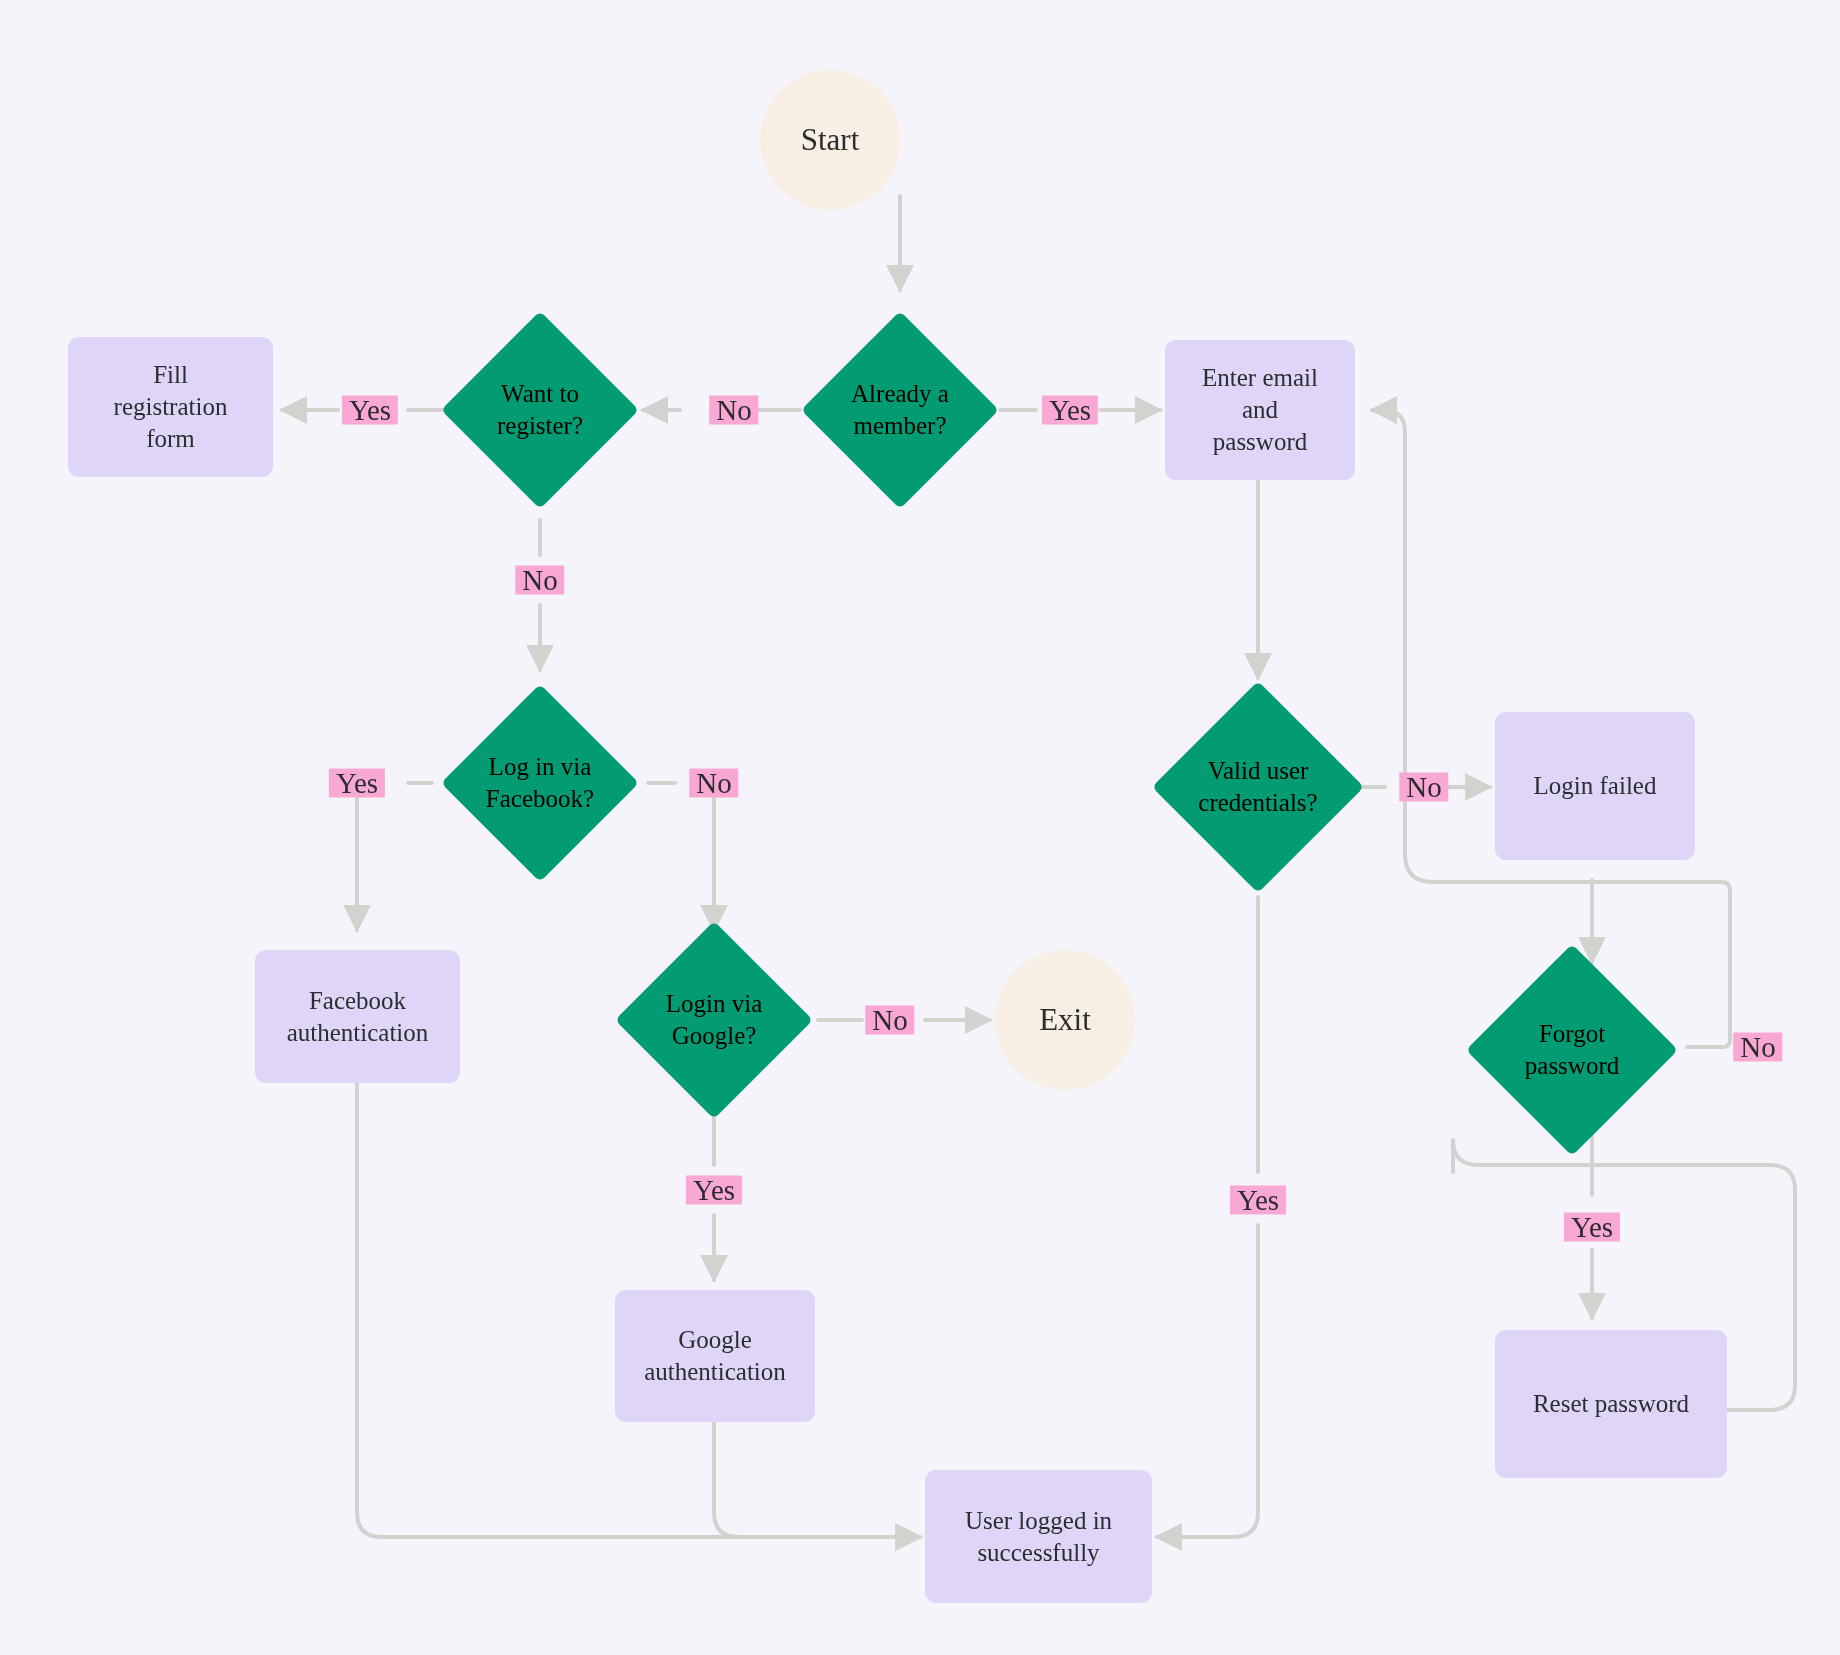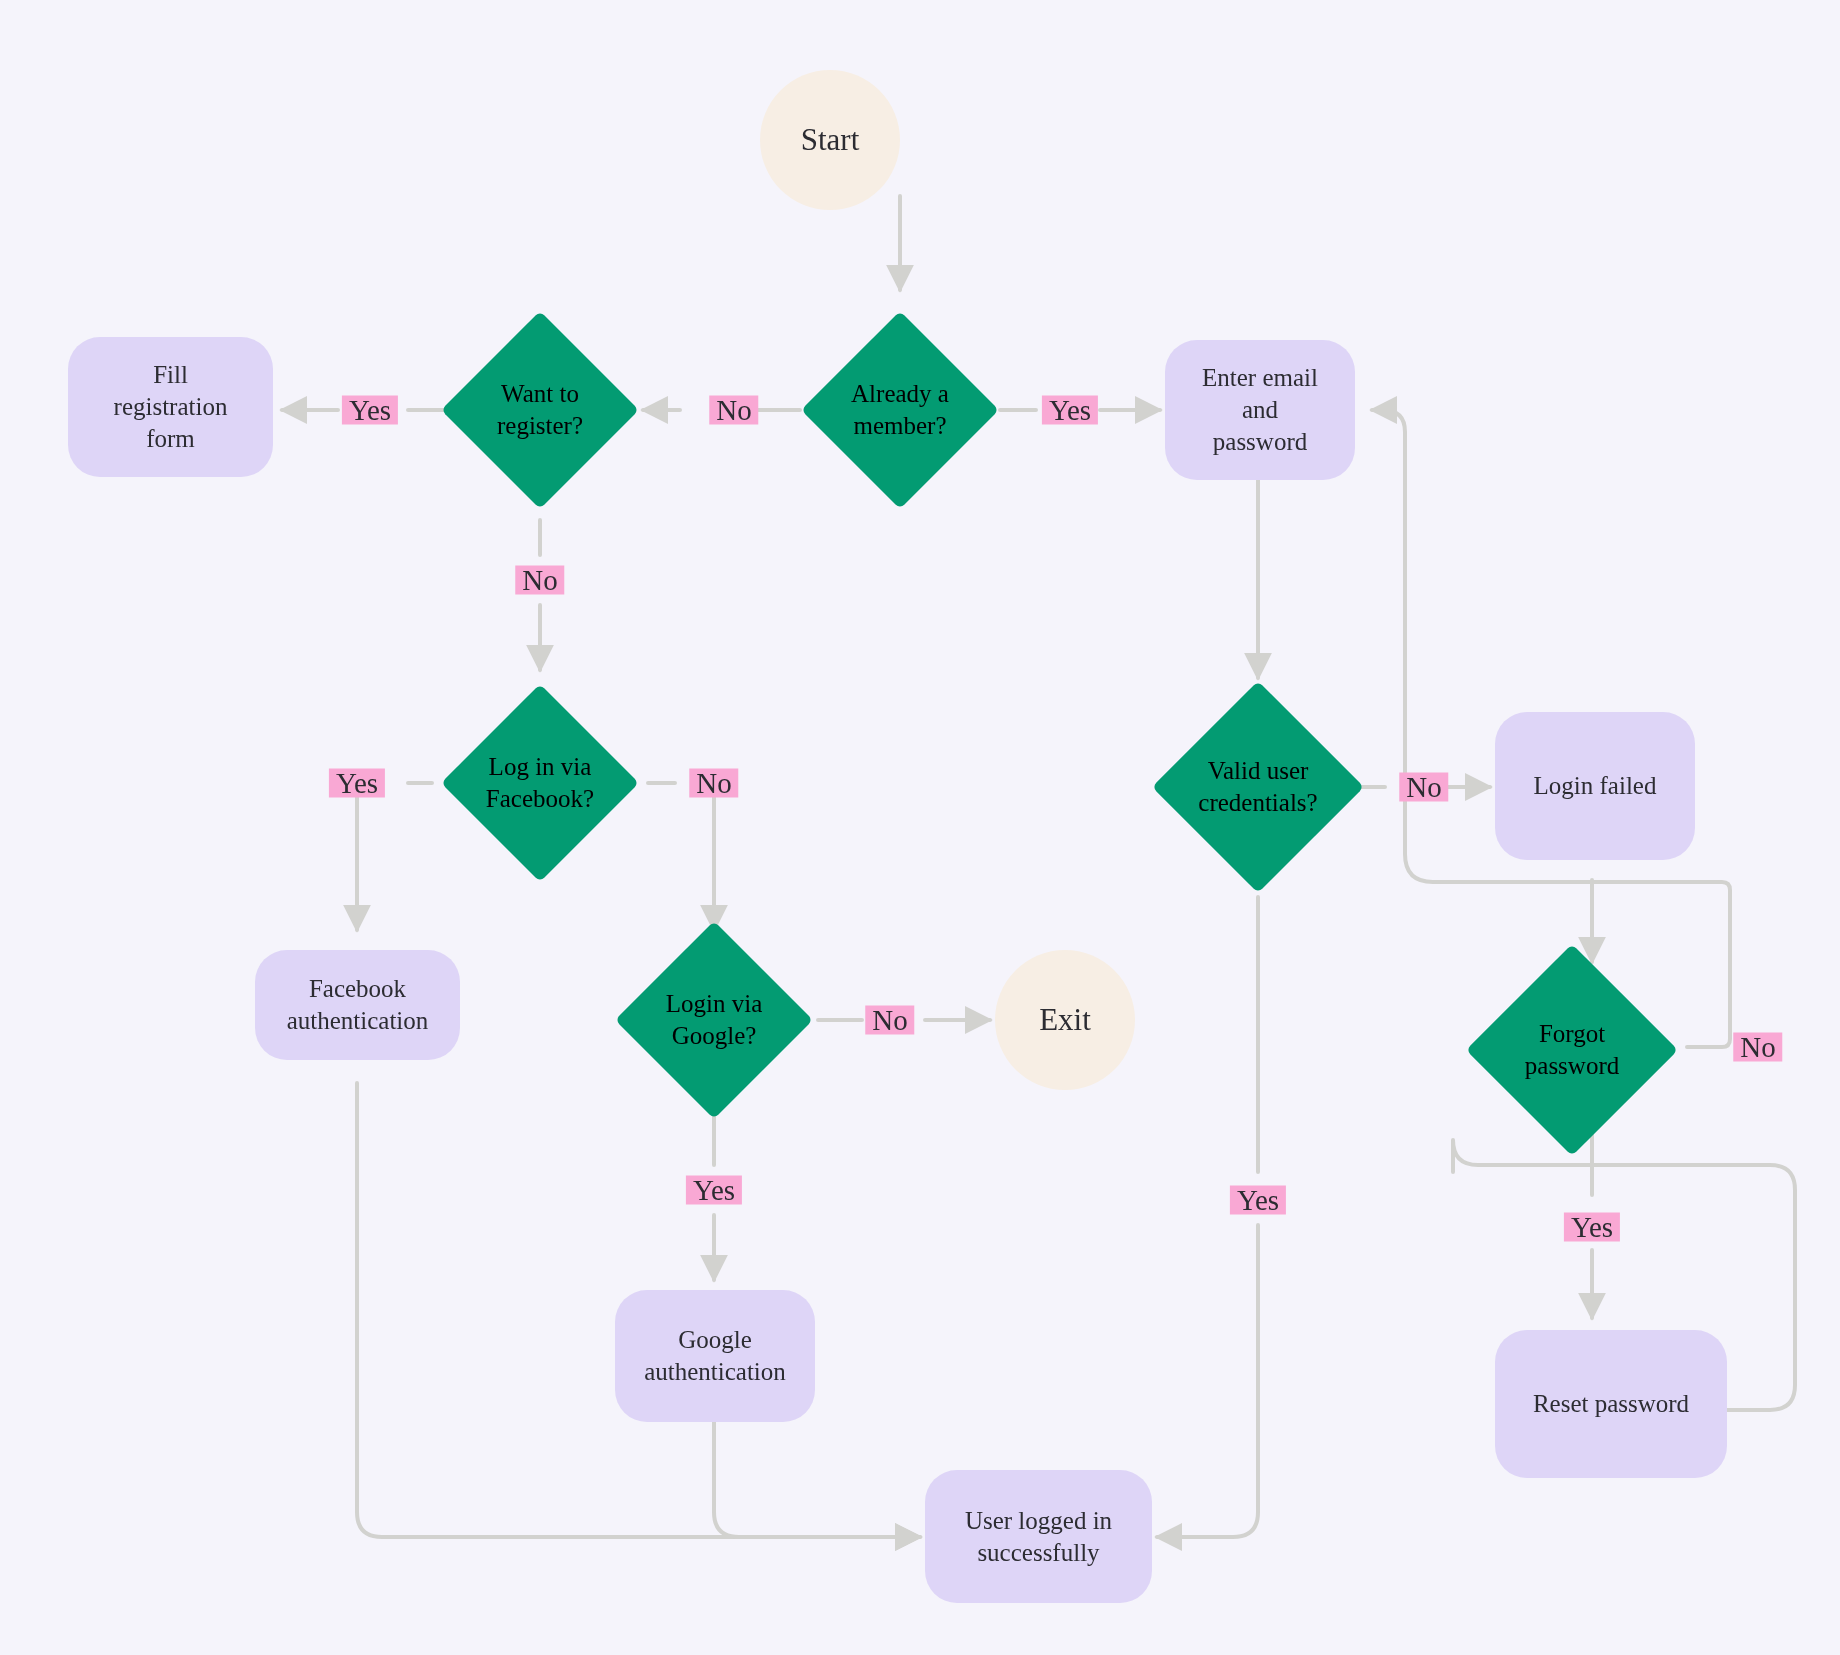--- a/index.html
+++ b/index.html
@@ -30,21 +30,21 @@
     box-sizing: border-box;
     line-height: 1.28;
   }
   .node-terminal {
     border-radius: 50%;
     background: #f7eee4;
     color: #2c2c32;
     font-size: 31px;
   }
   .node-process {
-    border-radius: 32px;
+    border-radius: 11px;
     background: #ded5f7;
     color: #2c2c32;
     font-size: 25px;
     padding: 6px 30px;
   }
   .node-decision-wrap {
     position: absolute;
   }
   .node-decision-shape {
     position: absolute;
@@ -181,21 +181,21 @@
 
   <div class="node node-process" style="left:1165px; top:340px; width:190px; height:140px;">
     <span>Enter email and password</span>
   </div>
 
   <div class="node-decision-wrap" style="left:470px; top:713px; width:140px; height:140px;">
     <div class="node-decision-shape"></div>
     <div class="node-decision-label">Log in via Facebook?</div>
   </div>
 
-  <div class="node node-process" style="left:255px; top:950px; width:205px; height:110px;">
+  <div class="node node-process" style="left:255px; top:950px; width:205px; height:133px;">
     <span>Facebook authentication</span>
   </div>
 
   <div class="node-decision-wrap" style="left:644px; top:950px; width:140px; height:140px;">
     <div class="node-decision-shape"></div>
     <div class="node-decision-label">Login via Google?</div>
   </div>
 
   <div class="node node-terminal" style="left:995px; top:950px; width:140px; height:140px;">
     <span>Exit</span>

